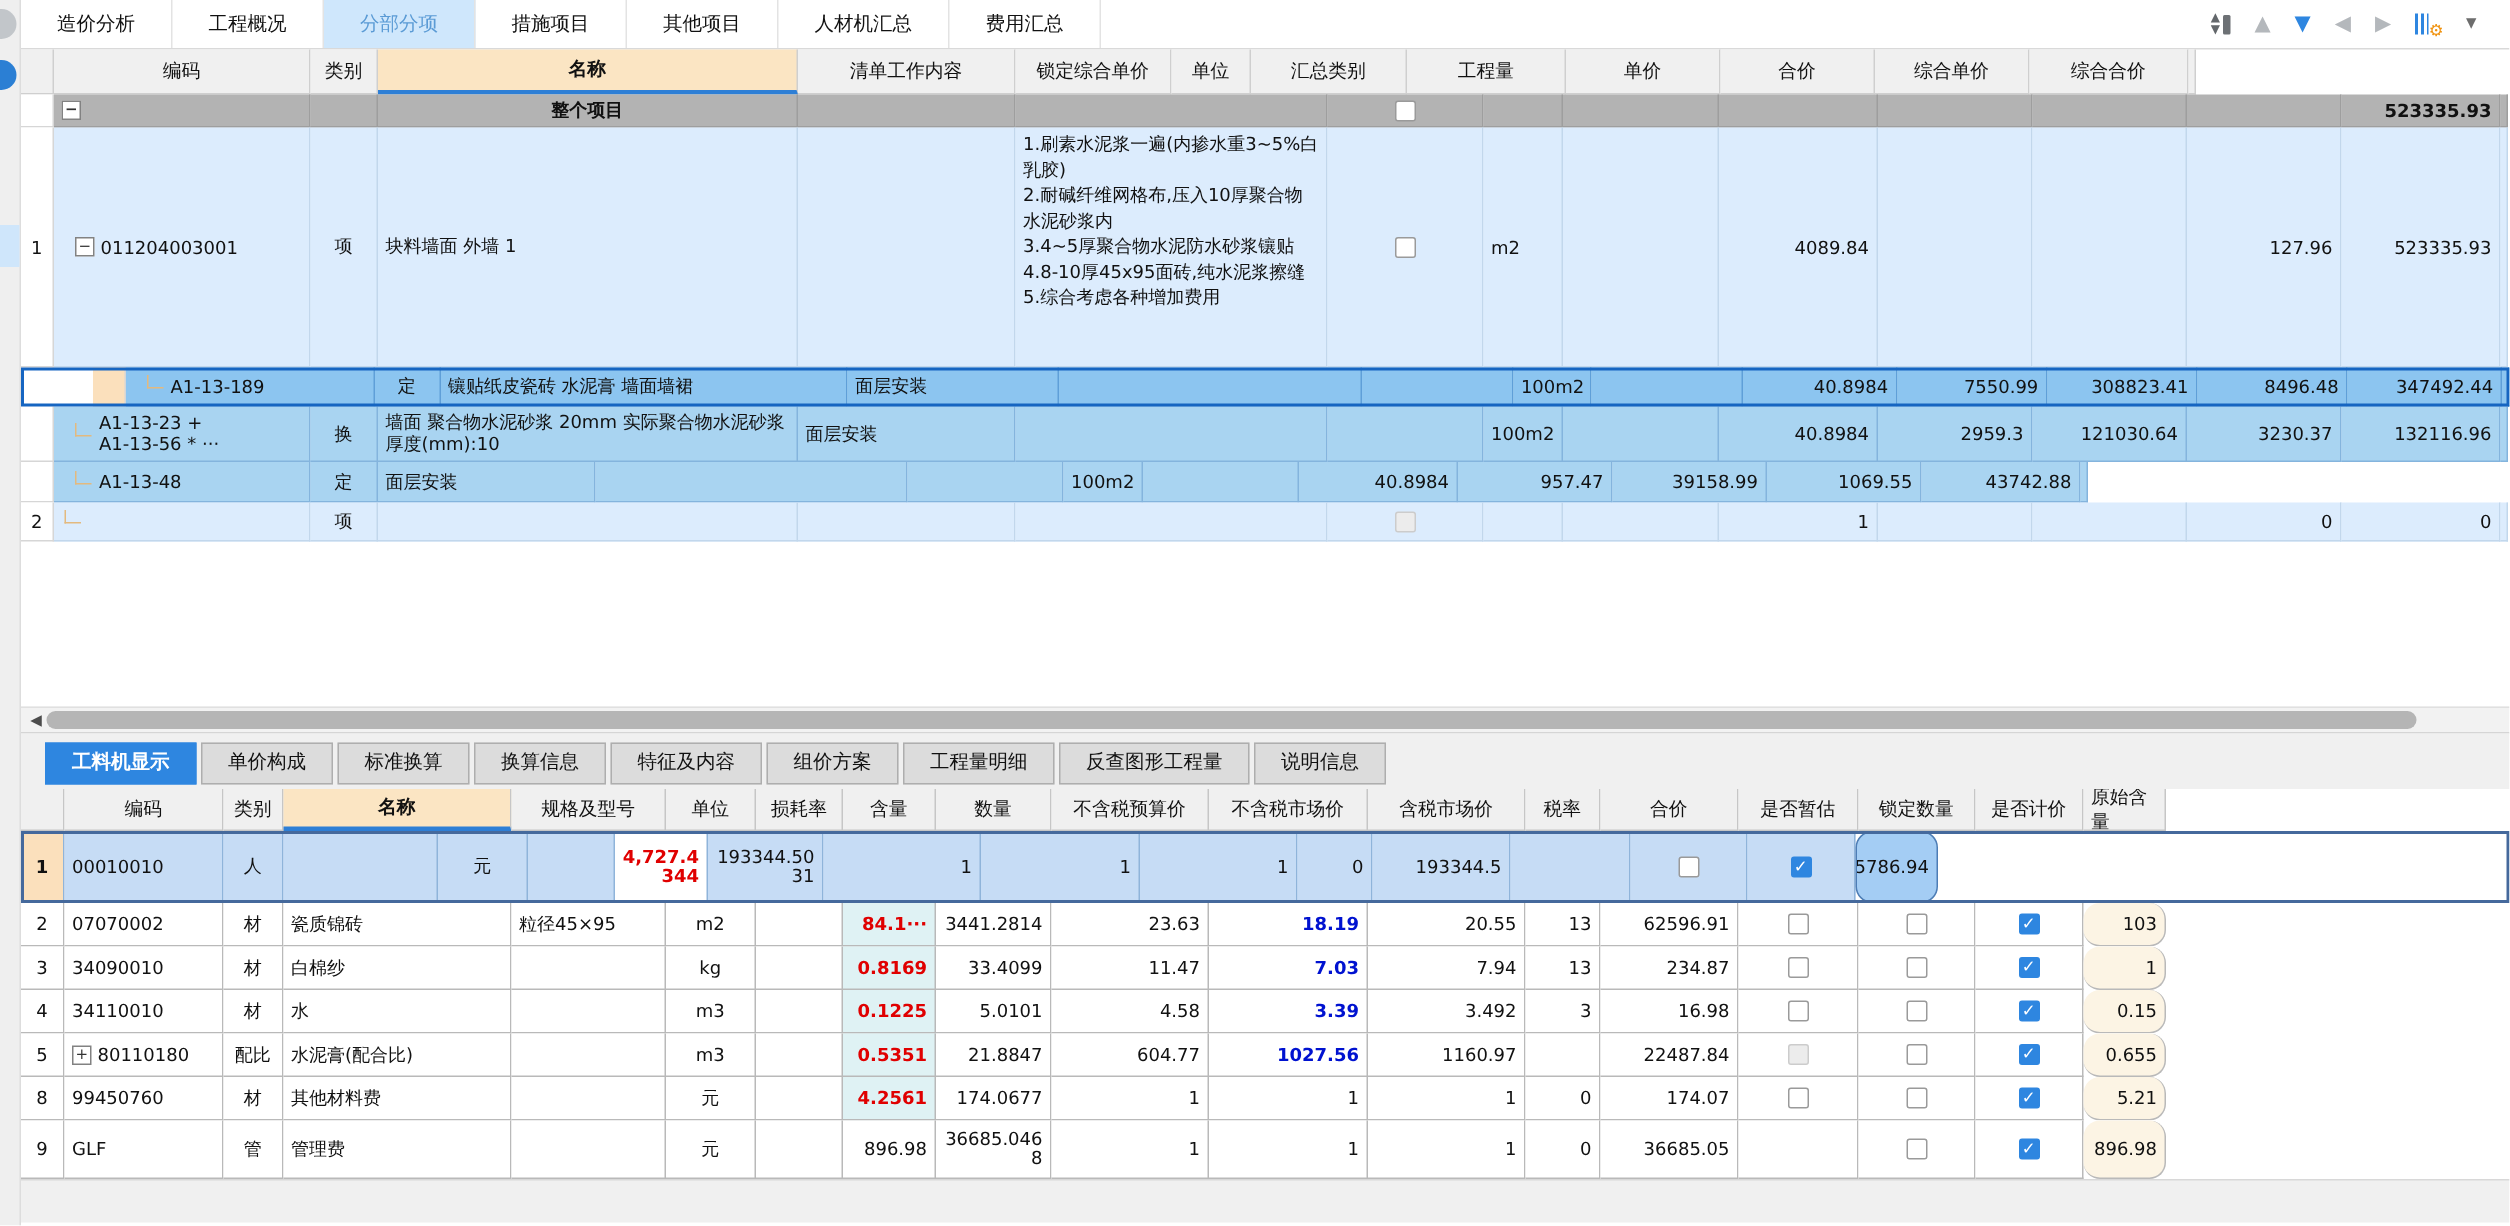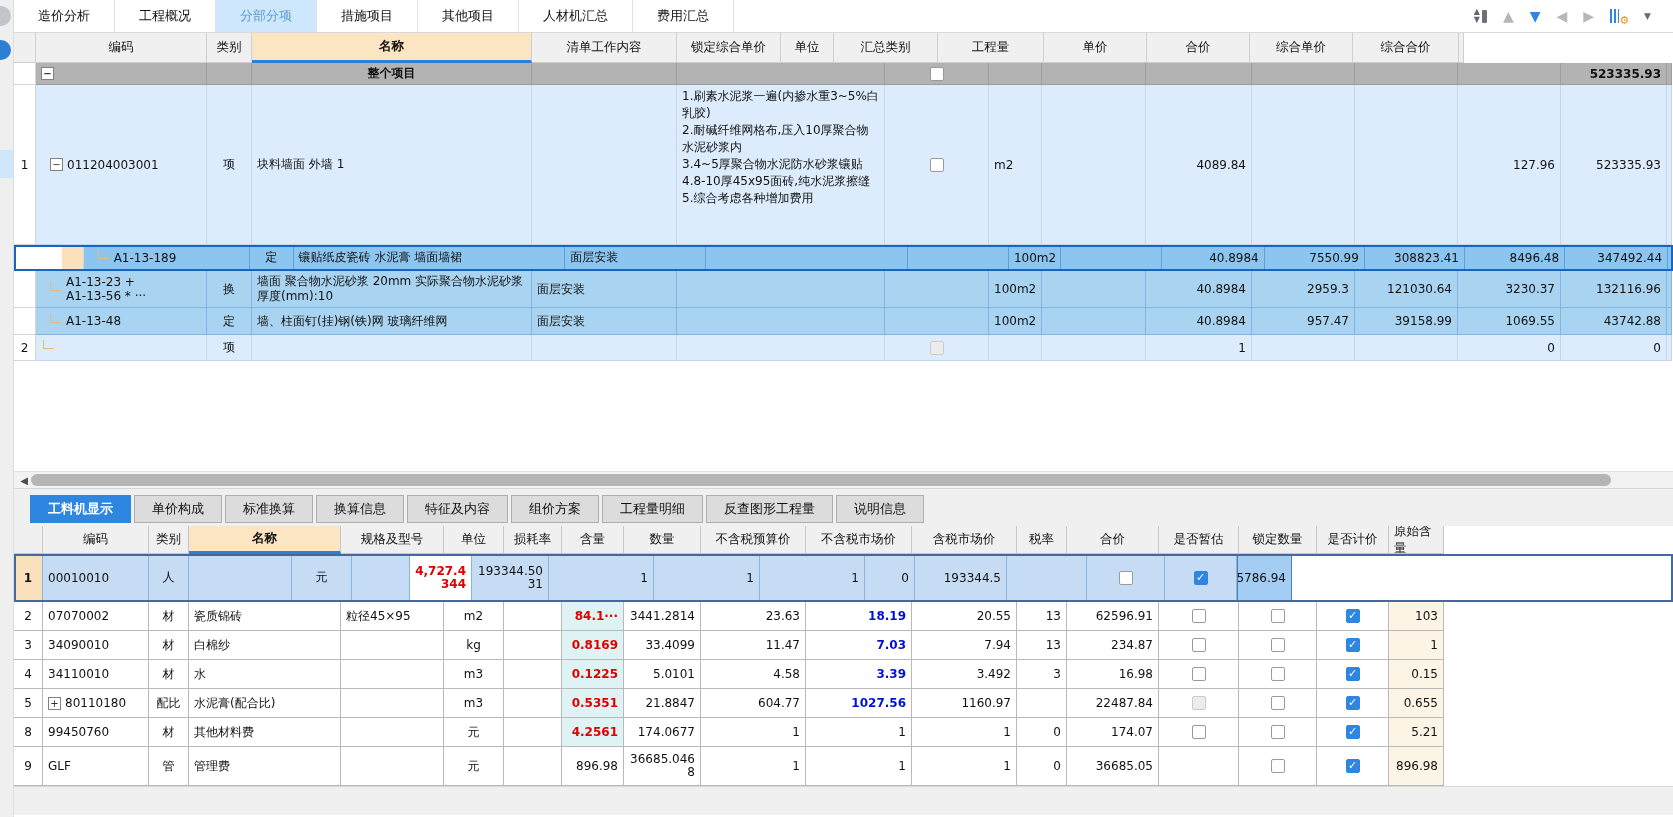--- a/index.html
+++ b/index.html
@@ -100,21 +100,21 @@
   
   .btable .c{border-color:var(--grid);background:#fff;}
   .bhead .c{background:var(--hdr-bg);border-color:#c6c6c6;justify-content:center;height:28px;font-size:12.5px;}
   .bhead .namehdr{background:var(--name-hdr);font-weight:bold;border-bottom:3px solid var(--name-underline);}
   .b-num{width:29px;} .b-code{width:106px;} .b-cat{width:40px;} .b-name{width:152px;}
   .b-spec{width:103px;} .b-unit{width:60px;} .b-loss{width:58px;} .b-cont{width:62px;}
   .b-qty{width:77px;} .b-bud{width:105px;} .b-mkt{width:106px;} .b-tax{width:105px;}
   .b-rate{width:50px;} .b-tot{width:92px;} .b-est{width:80px;} .b-lockq{width:78px;}
   .b-calc{width:72px;} .b-orig{width:55px;}
   .brow{height:29px;}
-  .brow .b-orig{background:var(--cream);}
+  .brow .b-orig{background:var(--cream);border-radius:11px;}
   .brow .b-num{justify-content:center;}
   .wrapnum{word-break:break-all;line-height:13px;}
   .redv{color:var(--red);font-weight:bold;}
   .bluev{color:var(--blue);font-weight:bold;}
   .cyanbg{background:var(--cyan) !important;}
   .bsel{height:48px;outline:2px solid #45699c;outline-offset:-2px;}
   .bsel .c{background:var(--bsel-bg);border-color:var(--bsel-bd);}
   .bsel .b-num{background:var(--numcream);}
   .bsel .b-orig{background:#a4cdf4;border:1px solid #4d7db5;}
   .editcell{background:#fff !important;border:1px solid #4d7db5 !important;justify-content:space-between;}
@@ -271,21 +271,20 @@
         <div class="c t-sliver"></div>
       </div>
 
       <div class="r row-sub" style="height:27px;">
         <div class="c t-num numcell"></div>
         <div class="c t-code tl">
             <span class="treeL"></span>
             <span>A1-13-48</span>
           </div>
         <div class="c t-cat tc">定</div>
-        <div class="c t-name tl">墙、柱面钉(挂)钢(铁)网 玻璃纤维网</div>
         <div class="c t-work tl">面层安装</div>
         <div class="c t-feat"></div>
         <div class="c t-lock"></div>
         <div class="c t-unit tl">100m2</div>
         <div class="c t-sum"></div>
         <div class="c t-qty tr">40.8984</div>
         <div class="c t-price tr">957.47</div>
         <div class="c t-total tr">39158.99</div>
         <div class="c t-cprice tr">1069.55</div>
         <div class="c t-ctotal tr">43742.88</div>

